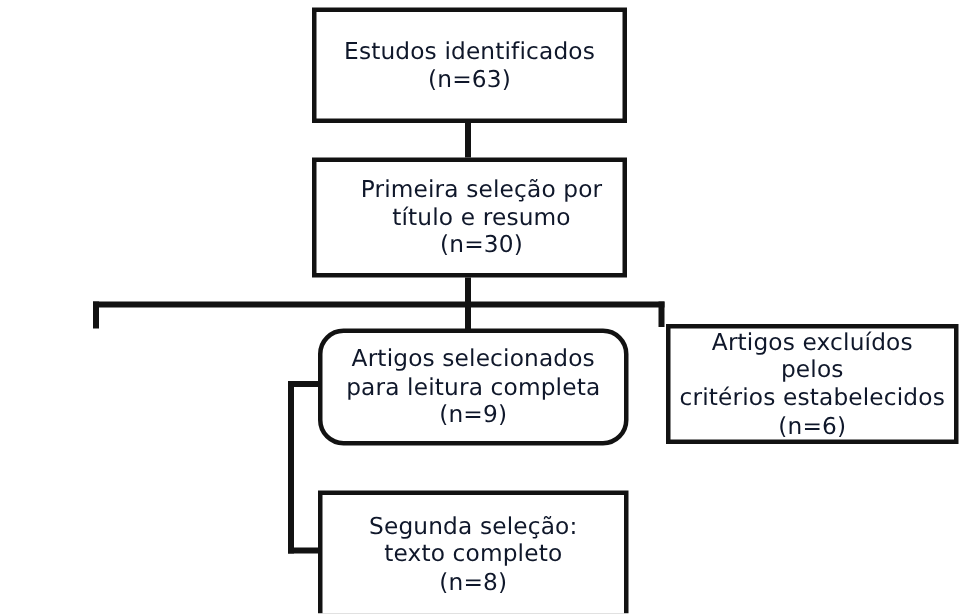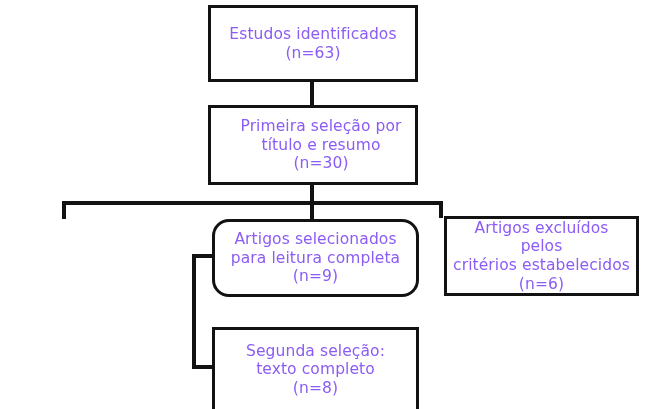--- a/index.html
+++ b/index.html
@@ -27,21 +27,21 @@
     align-items: center;
     justify-content: center;
     text-align: center;
     z-index: 2;
   }
   .node-label {
     display: block;
     font-family: "DejaVu Sans", sans-serif;
     font-size: 15.5px;
     line-height: 1.2;
-    color: #8b5cf6;
+    color: #0f172a;
     white-space: pre-line;
     letter-spacing: 0.1px;
     padding: 0 6px;
   }
   .conn {
     position: absolute;
     background: #121212;
     z-index: 1;
   }
 

